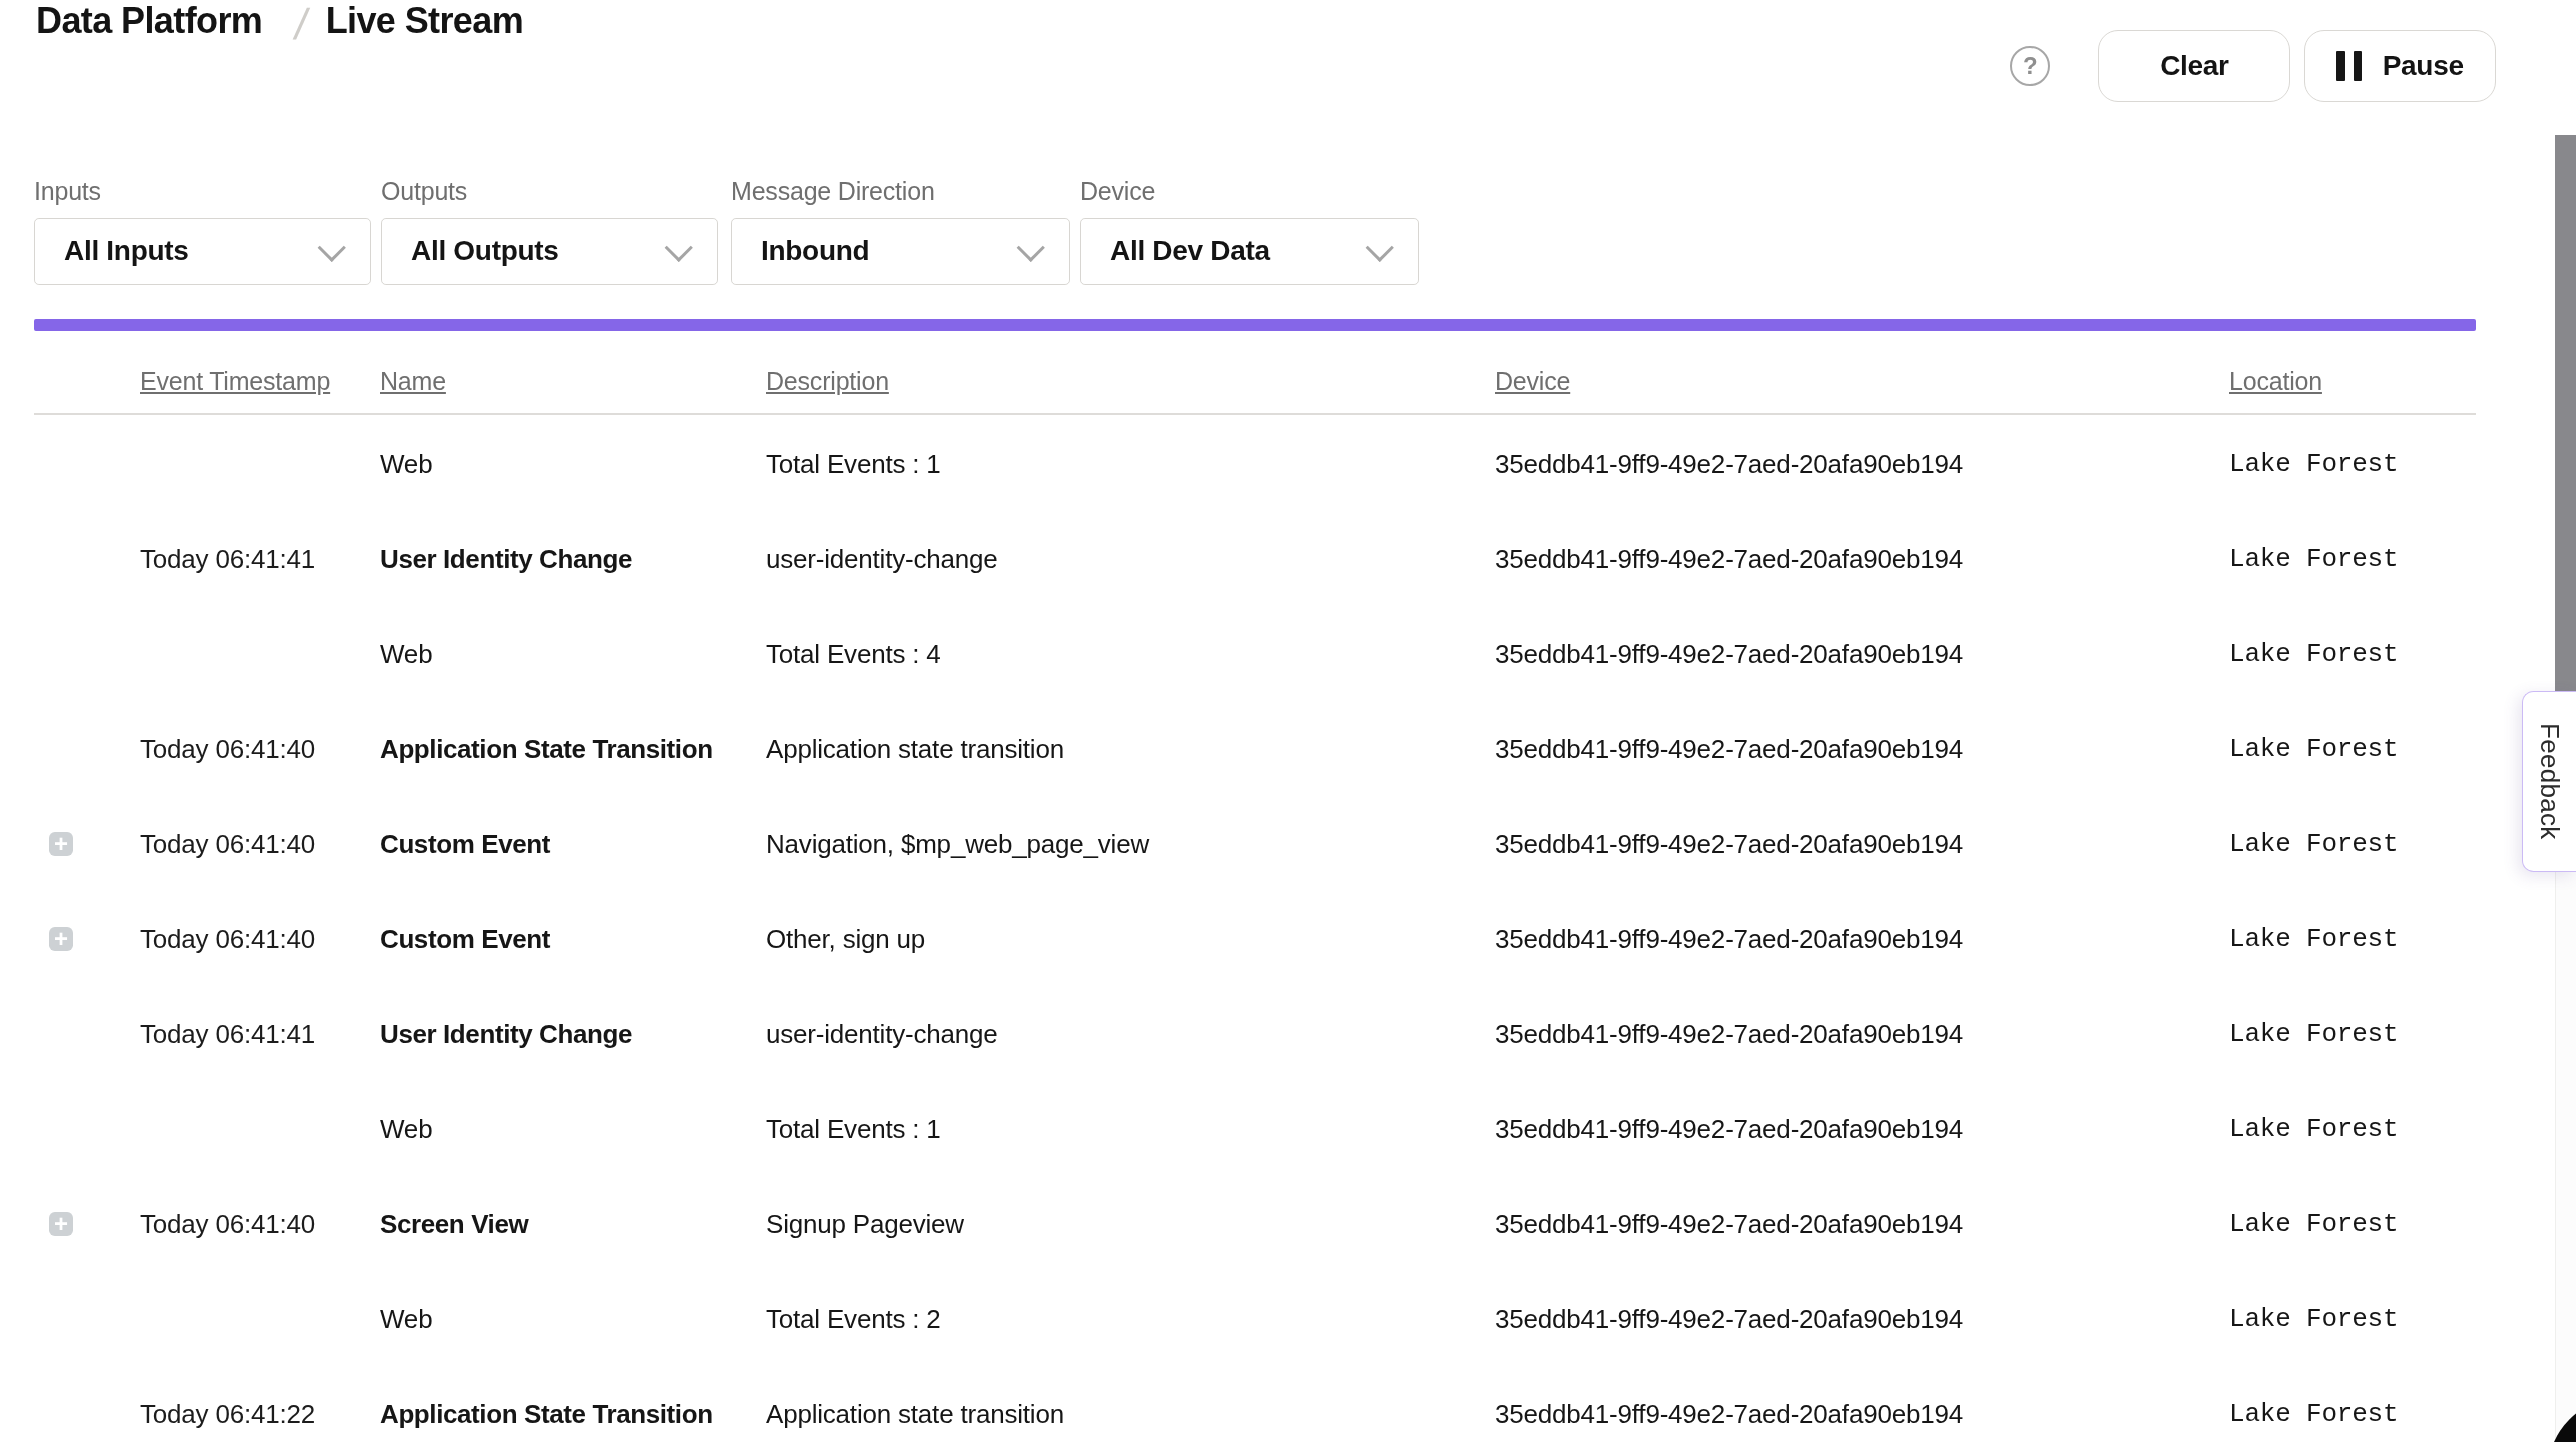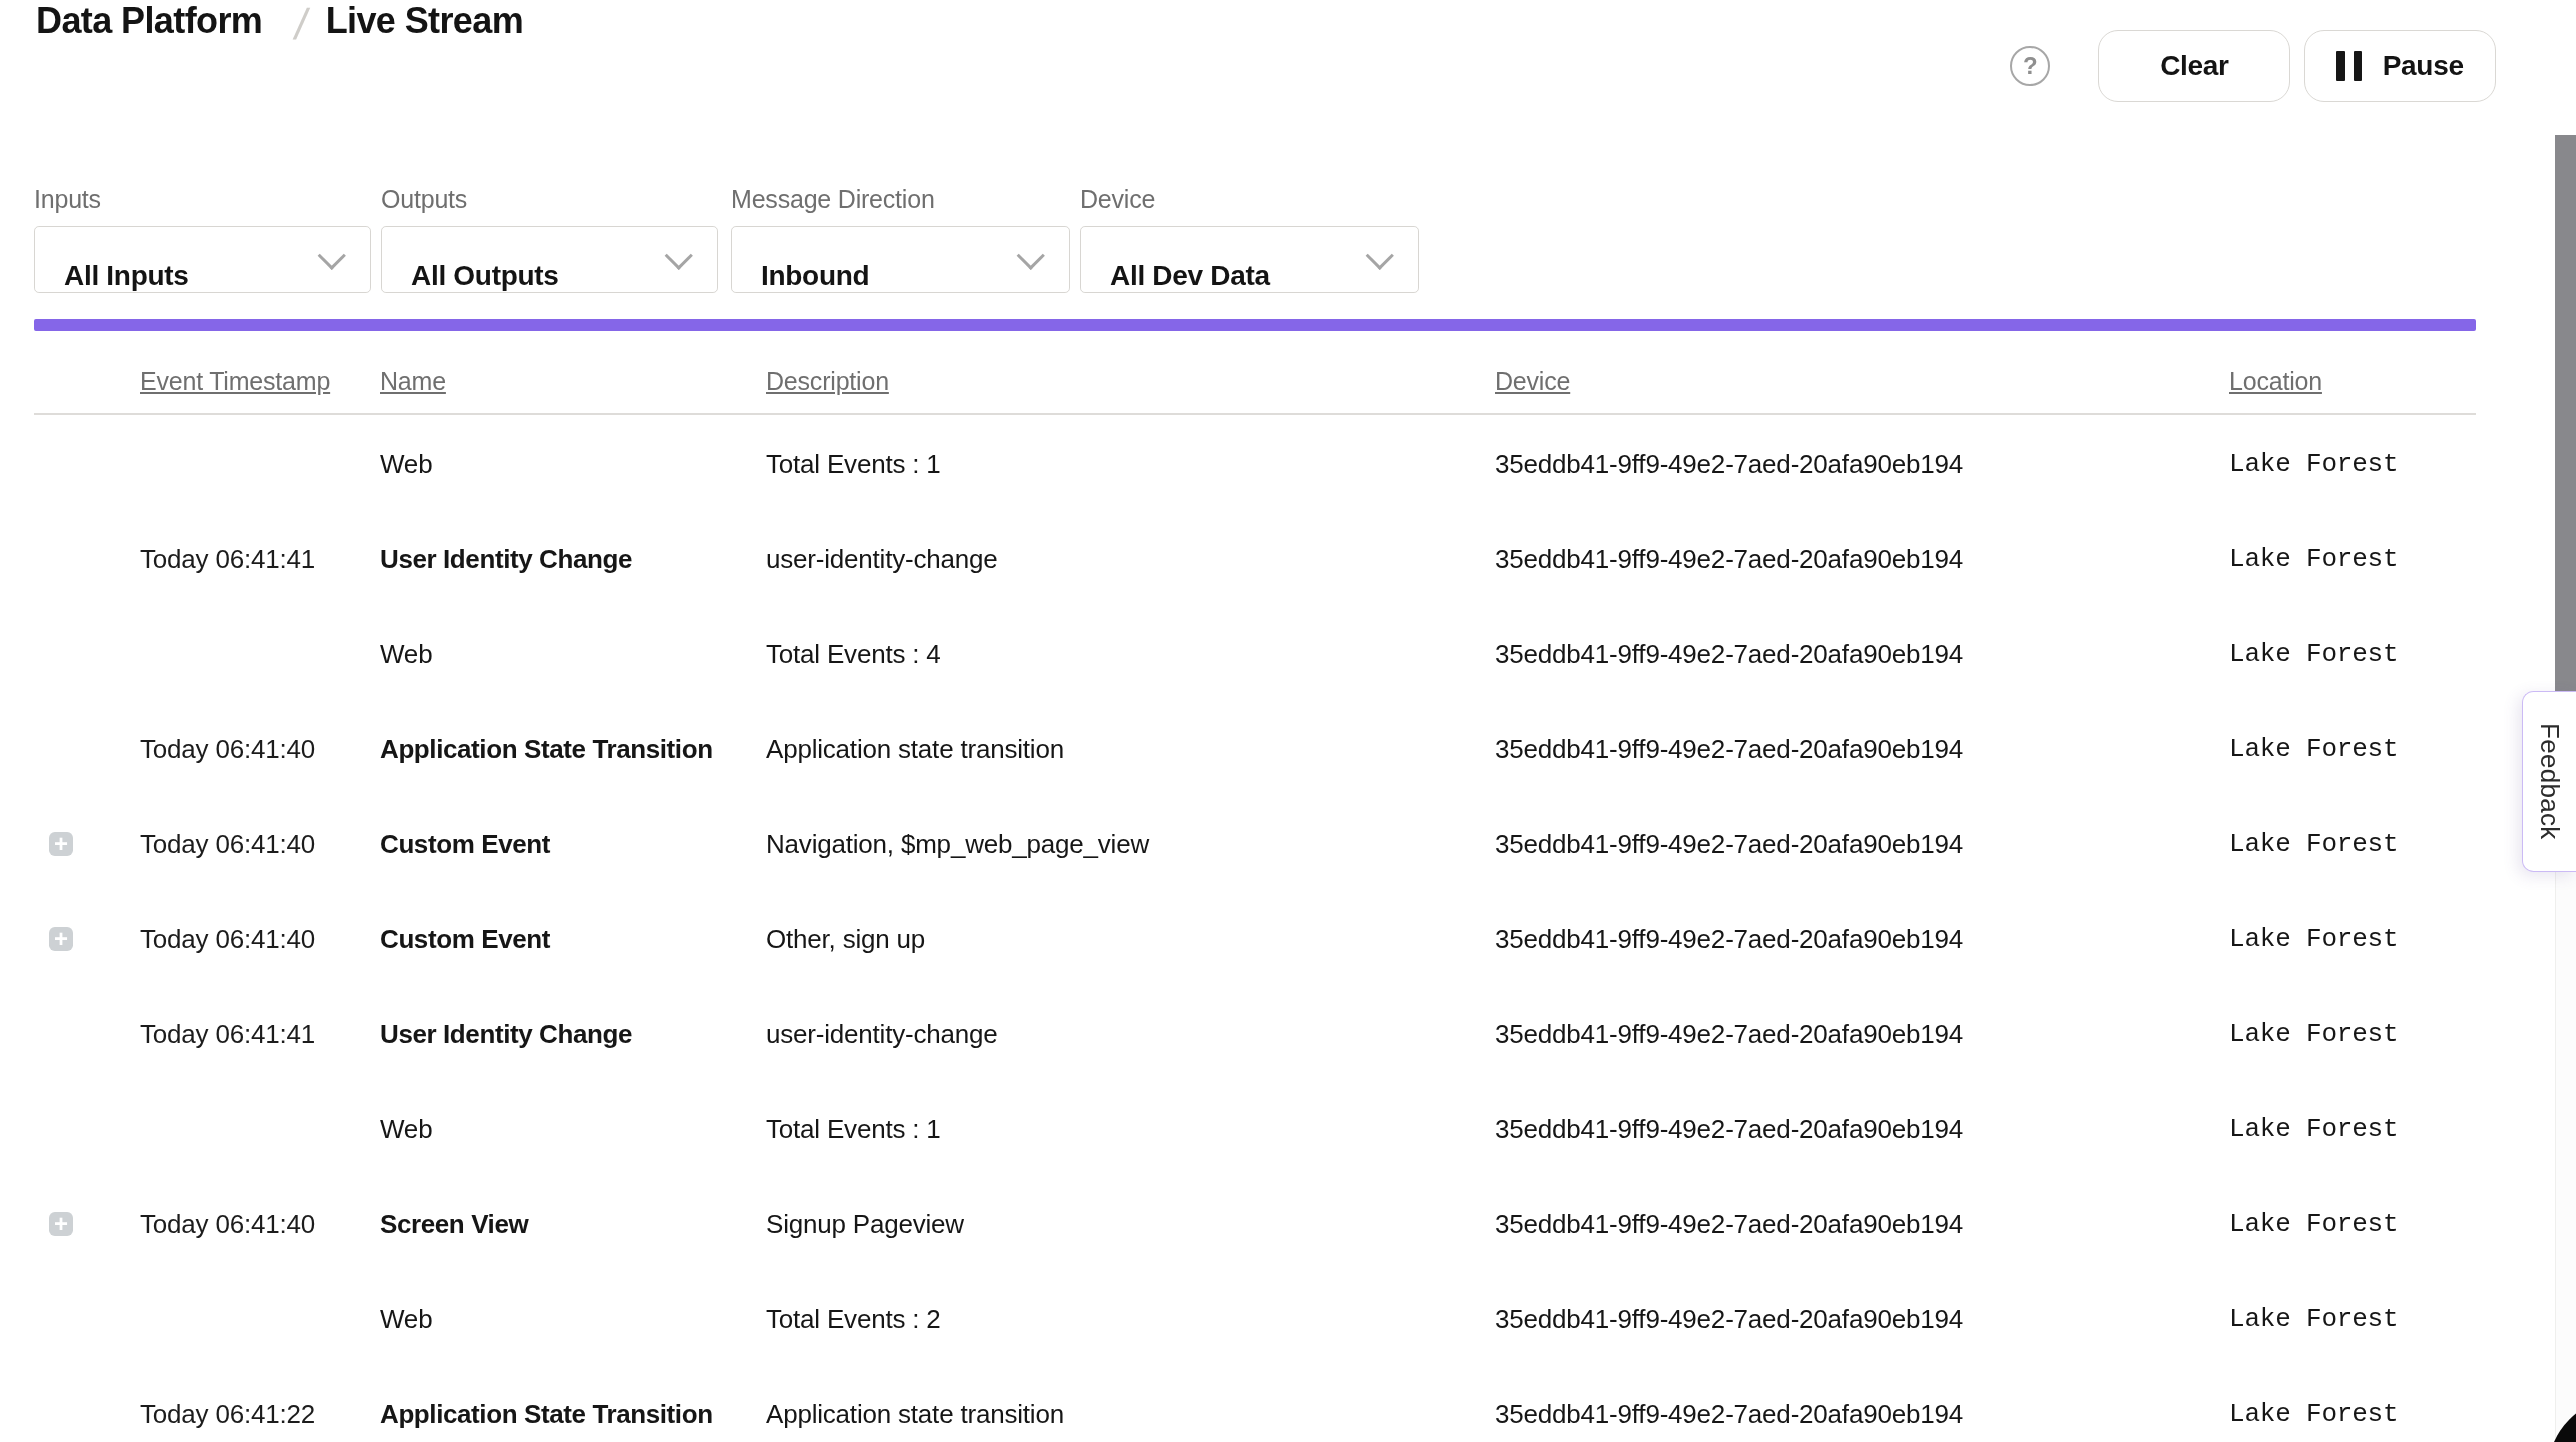--- a/index.html
+++ b/index.html
@@ -20,26 +20,26 @@
     display:flex;align-items:center;justify-content:center;font-size:24px;font-weight:700;margin-right:48px;cursor:pointer;}
   .btn{width:192px;height:72px;background:#fff;border:1.9px solid #dad8d4;border-radius:20px;
     display:flex;align-items:center;justify-content:center;font-size:28px;font-weight:700;color:#141414;
     letter-spacing:-0.3px;cursor:pointer;box-sizing:border-box;}
   .btn + .btn{margin-left:13.6px;}
   .pause-icon{display:flex;gap:8.7px;margin-right:20.4px;}
   .pause-icon i{display:block;width:8.7px;height:30px;background:#161616;border-radius:1px;}
 
   
   .filters{position:absolute;top:133px;left:0;right:0;height:186px;background:#fff;}
-  .fg{position:absolute;top:52px;}
+  .fg{position:absolute;top:44px;}
   .fg-0{left:34px;width:337px;} .fg-1{left:381px;width:337px;}
   .fg-2{left:731px;width:339px;} .fg-3{left:1080px;width:339px;}
   .flabel{font-size:25px;color:#6f6f6f;letter-spacing:-0.2px;height:30px;}
   .dropdown{margin-top:10.7px;height:67px;border:1.9px solid #d8d6d2;border-radius:4.9px;background:#fff;
-    display:flex;align-items:flex-end;padding-left:29px;font-size:28px;font-weight:600;color:#141414;
+    display:flex;align-items:center;padding-left:29px;font-size:28px;font-weight:600;color:#141414;
     letter-spacing:-0.3px;position:relative;box-sizing:border-box;cursor:pointer;}
   .chevron{position:absolute;right:29px;top:50%;width:16.5px;height:16.5px;
     border-right:3.4px solid #a5a5a5;border-bottom:3.4px solid #a5a5a5;
     transform:translateY(-68%) rotate(45deg);}
 
   
   .stream-bar{position:absolute;left:34px;top:319px;width:2442px;height:11.6px;border-radius:1.9px;}
 
   
   .thead{position:absolute;top:330px;left:0;width:2555px;height:83px;}

